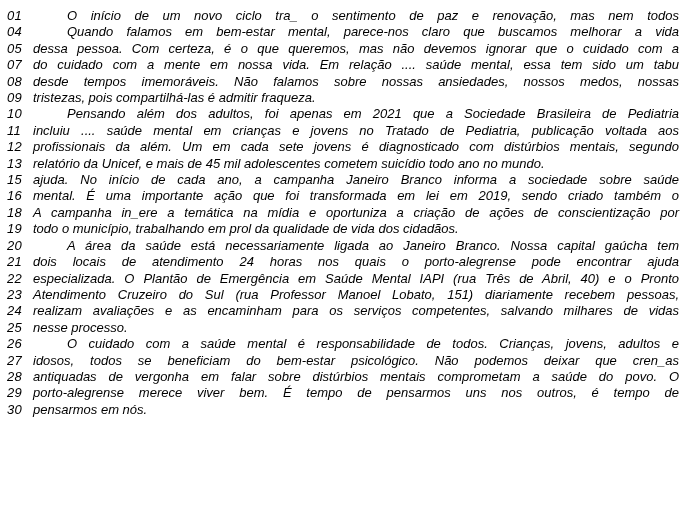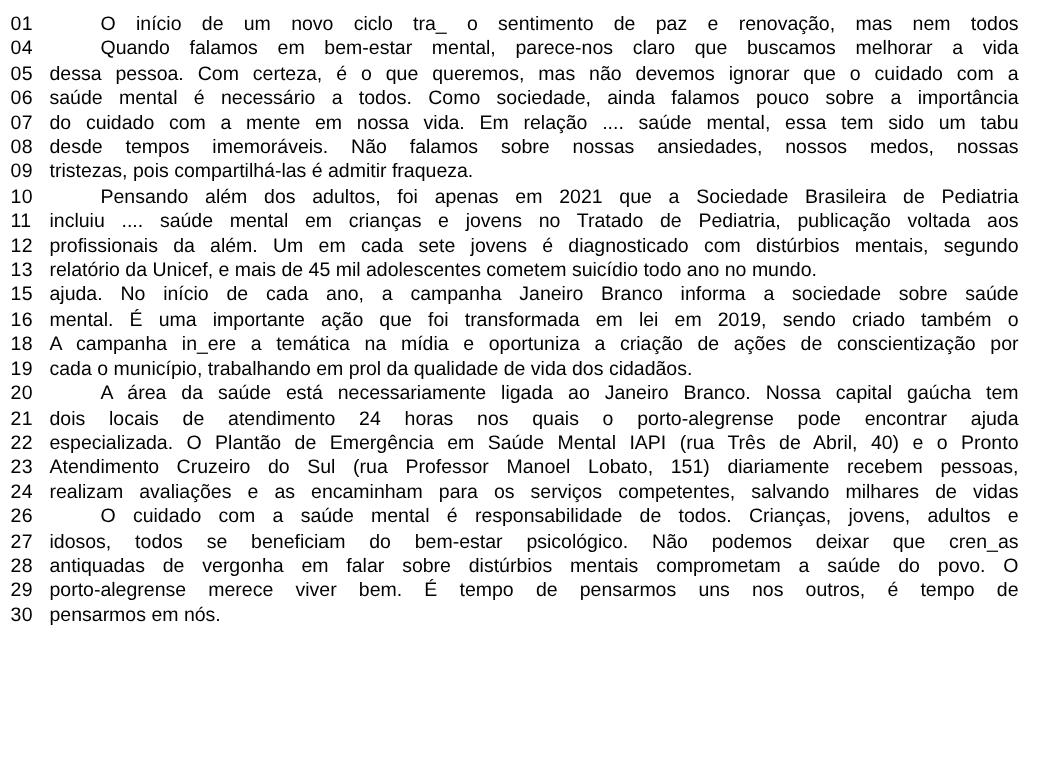--- a/index.html
+++ b/index.html
@@ -10,20 +10,21 @@
   body {
     width: 699px;
     height: 505px;
     overflow: hidden;
     font-family: "Liberation Sans", "DejaVu Sans", sans-serif;
     font-size: 13px;
     color: #000000;
   }
   .doc {
     padding: 8px 20px 0 7px;
+    font-style: italic;
   }
   .line {
     display: flex;
     line-height: 16.4px;
   }
   .num {
     flex: 0 0 26px;
     width: 26px;
     text-align: left;
     letter-spacing: 0.3px;
@@ -63,24 +64,20 @@
   <div class="line">
     <span class="num">04</span>
     <span class="txt indent">Quando falamos em bem-estar mental, parece-nos claro que buscamos melhorar a vida</span>
   </div>
 
   <div class="line">
     <span class="num">05</span>
     <span class="txt">dessa pessoa. Com certeza, é o que queremos, mas não devemos ignorar que o cuidado com a</span>
   </div>
 
-  <div class="line">
-    <span class="num">06</span>
-    <span class="txt">saúde mental é necessário a todos. Como sociedade, ainda falamos pouco sobre a importância</span>
-  </div>
 
   <div class="line">
     <span class="num">07</span>
     <span class="txt">do cuidado com a mente em nossa vida. Em relação .... saúde mental, essa tem sido um tabu</span>
   </div>
 
   <div class="line">
     <span class="num">08</span>
     <span class="txt">desde tempos imemoráveis. Não falamos sobre nossas ansiedades, nossos medos, nossas</span>
   </div>
@@ -122,21 +119,21 @@
   </div>
 
 
   <div class="line">
     <span class="num">18</span>
     <span class="txt">A campanha in_ere a temática na mídia e oportuniza a criação de ações de conscientização por</span>
   </div>
 
   <div class="line">
     <span class="num">19</span>
-    <span class="txt end">cada o município, trabalhando em prol da qualidade de vida dos cidadãos.</span>
+    <span class="txt end">todo o município, trabalhando em prol da qualidade de vida dos cidadãos.</span>
   </div>
 
   <div class="line">
     <span class="num">20</span>
     <span class="txt indent">A área da saúde está necessariamente ligada ao Janeiro Branco. Nossa capital gaúcha tem</span>
   </div>
 
   <div class="line">
     <span class="num">21</span>
     <span class="txt">dois locais de atendimento 24 horas nos quais o porto-alegrense pode encontrar ajuda</span>
@@ -150,20 +147,24 @@
   <div class="line">
     <span class="num">23</span>
     <span class="txt">Atendimento Cruzeiro do Sul (rua Professor Manoel Lobato, 151) diariamente recebem pessoas,</span>
   </div>
 
   <div class="line">
     <span class="num">24</span>
     <span class="txt">realizam avaliações e as encaminham para os serviços competentes, salvando milhares de vidas</span>
   </div>
 
+  <div class="line">
+    <span class="num">25</span>
+    <span class="txt end">nesse processo.</span>
+  </div>
 
   <div class="line">
     <span class="num">26</span>
     <span class="txt indent">O cuidado com a saúde mental é responsabilidade de todos. Crianças, jovens, adultos e</span>
   </div>
 
   <div class="line">
     <span class="num">27</span>
     <span class="txt">idosos, todos se beneficiam do bem-estar psicológico. Não podemos deixar que cren_as</span>
   </div>

